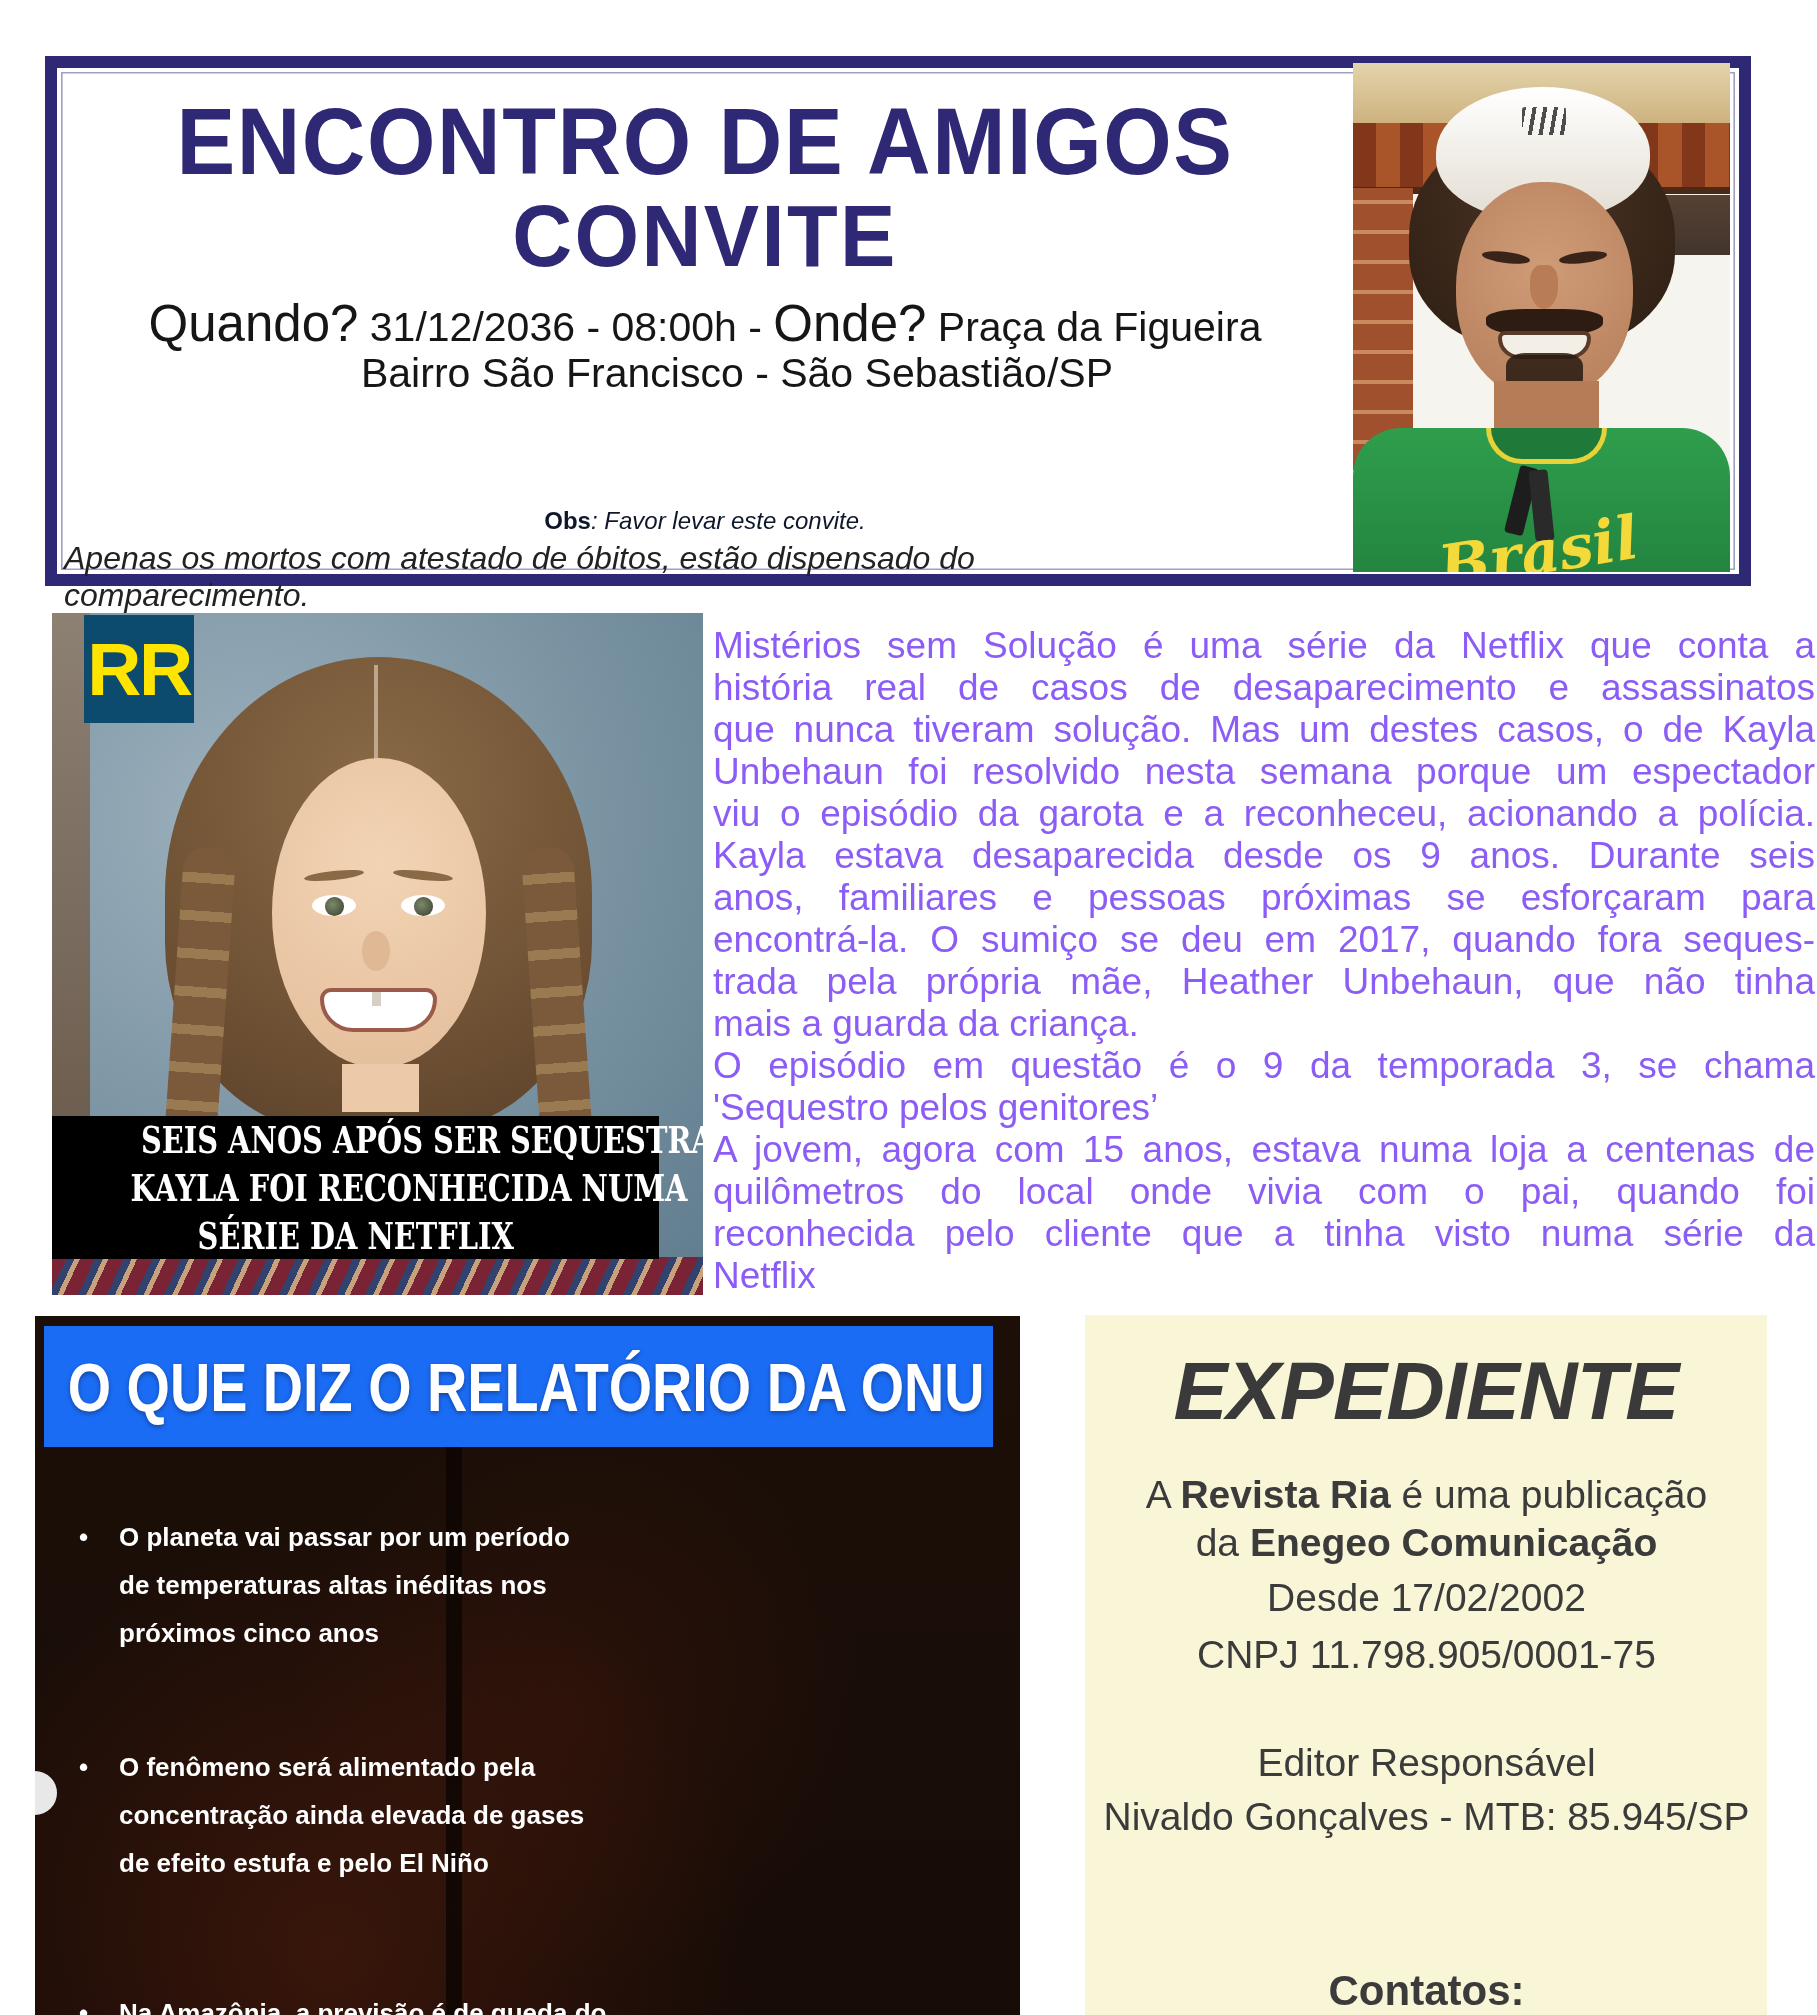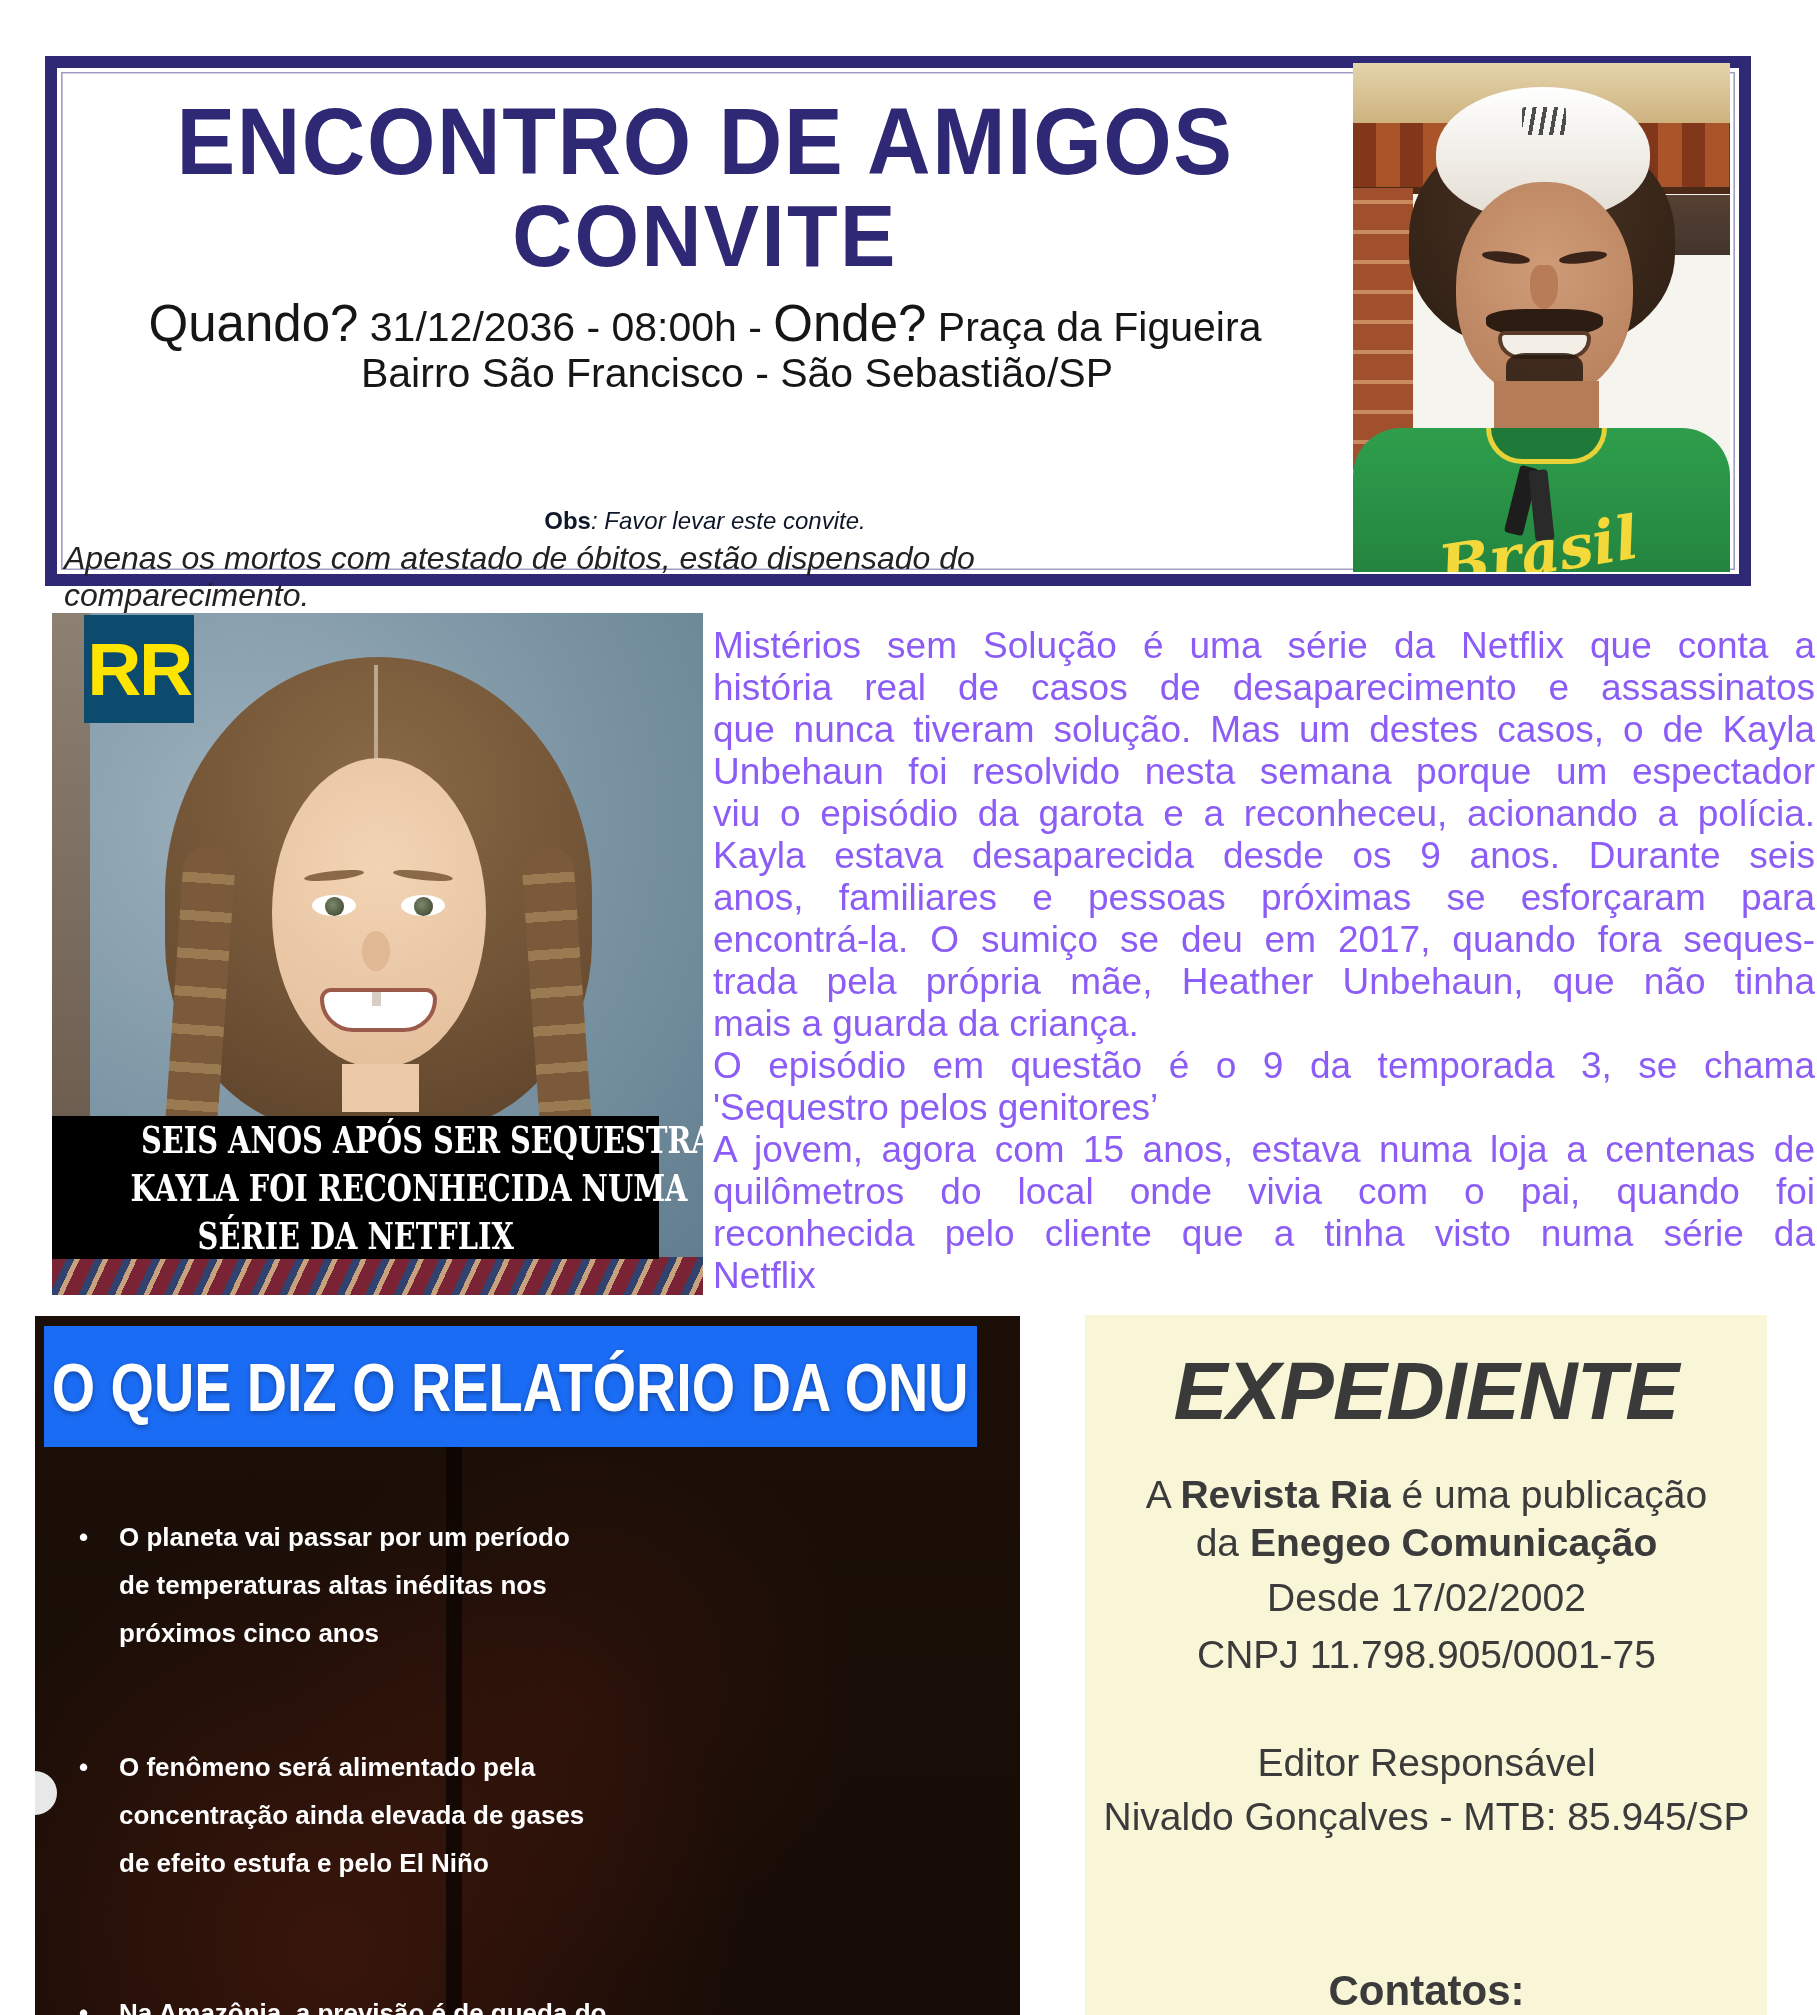--- a/index.html
+++ b/index.html
@@ -114,21 +114,21 @@
 
   
   .onu{left:35px;top:1316px;width:985px;height:846px;overflow:hidden;
     background:
       radial-gradient(circle at 30% 75%, rgba(120,40,20,.35), transparent 45%),
       radial-gradient(circle at 55% 45%, rgba(90,30,15,.25), transparent 40%),
       linear-gradient(#1c0f08,#160b06);}
   .onu-trunk{position:absolute;left:411px;top:121px;width:16px;height:605px;background:#0c0503;opacity:.8;}
   .onu-halfdisc{position:absolute;left:-22px;top:455px;width:44px;height:44px;border-radius:50%;background:#e8e8e8;}
   .onu-header{position:absolute;left:8.9px;top:10px;width:933px;height:121px;background:#1b6cf5;
-    display:flex;align-items:center;justify-content:center;}
+    display:flex;align-items:center;justify-content:center;padding-left:16px;}
   .onu-header span{color:#fff;font-weight:900;font-size:68px;white-space:nowrap;display:inline-block;
     transform:scaleX(.82);text-shadow:0 2.4px 5.6px rgba(0,0,0,.35);}
   .onu-b{position:absolute;left:36px;width:927px;color:#fff;font-weight:bold;font-size:26px;line-height:48px;}
   .onu-b .bl{padding-left:48px;position:relative;white-space:nowrap;}
   .onu-b .bl.first::before{content:"•";position:absolute;left:8px;}
   .onu-b1{top:197px;} .onu-b2{top:427px;} .onu-b3{top:673px;}
 
   
   .exped{left:1085px;top:1315px;width:682px;height:881px;background:#f9f6d8;color:#3b3b3b;text-align:center;}
   .ex-title{position:absolute;left:0;top:30px;width:100%;font-size:81px;font-weight:900;font-style:italic;

